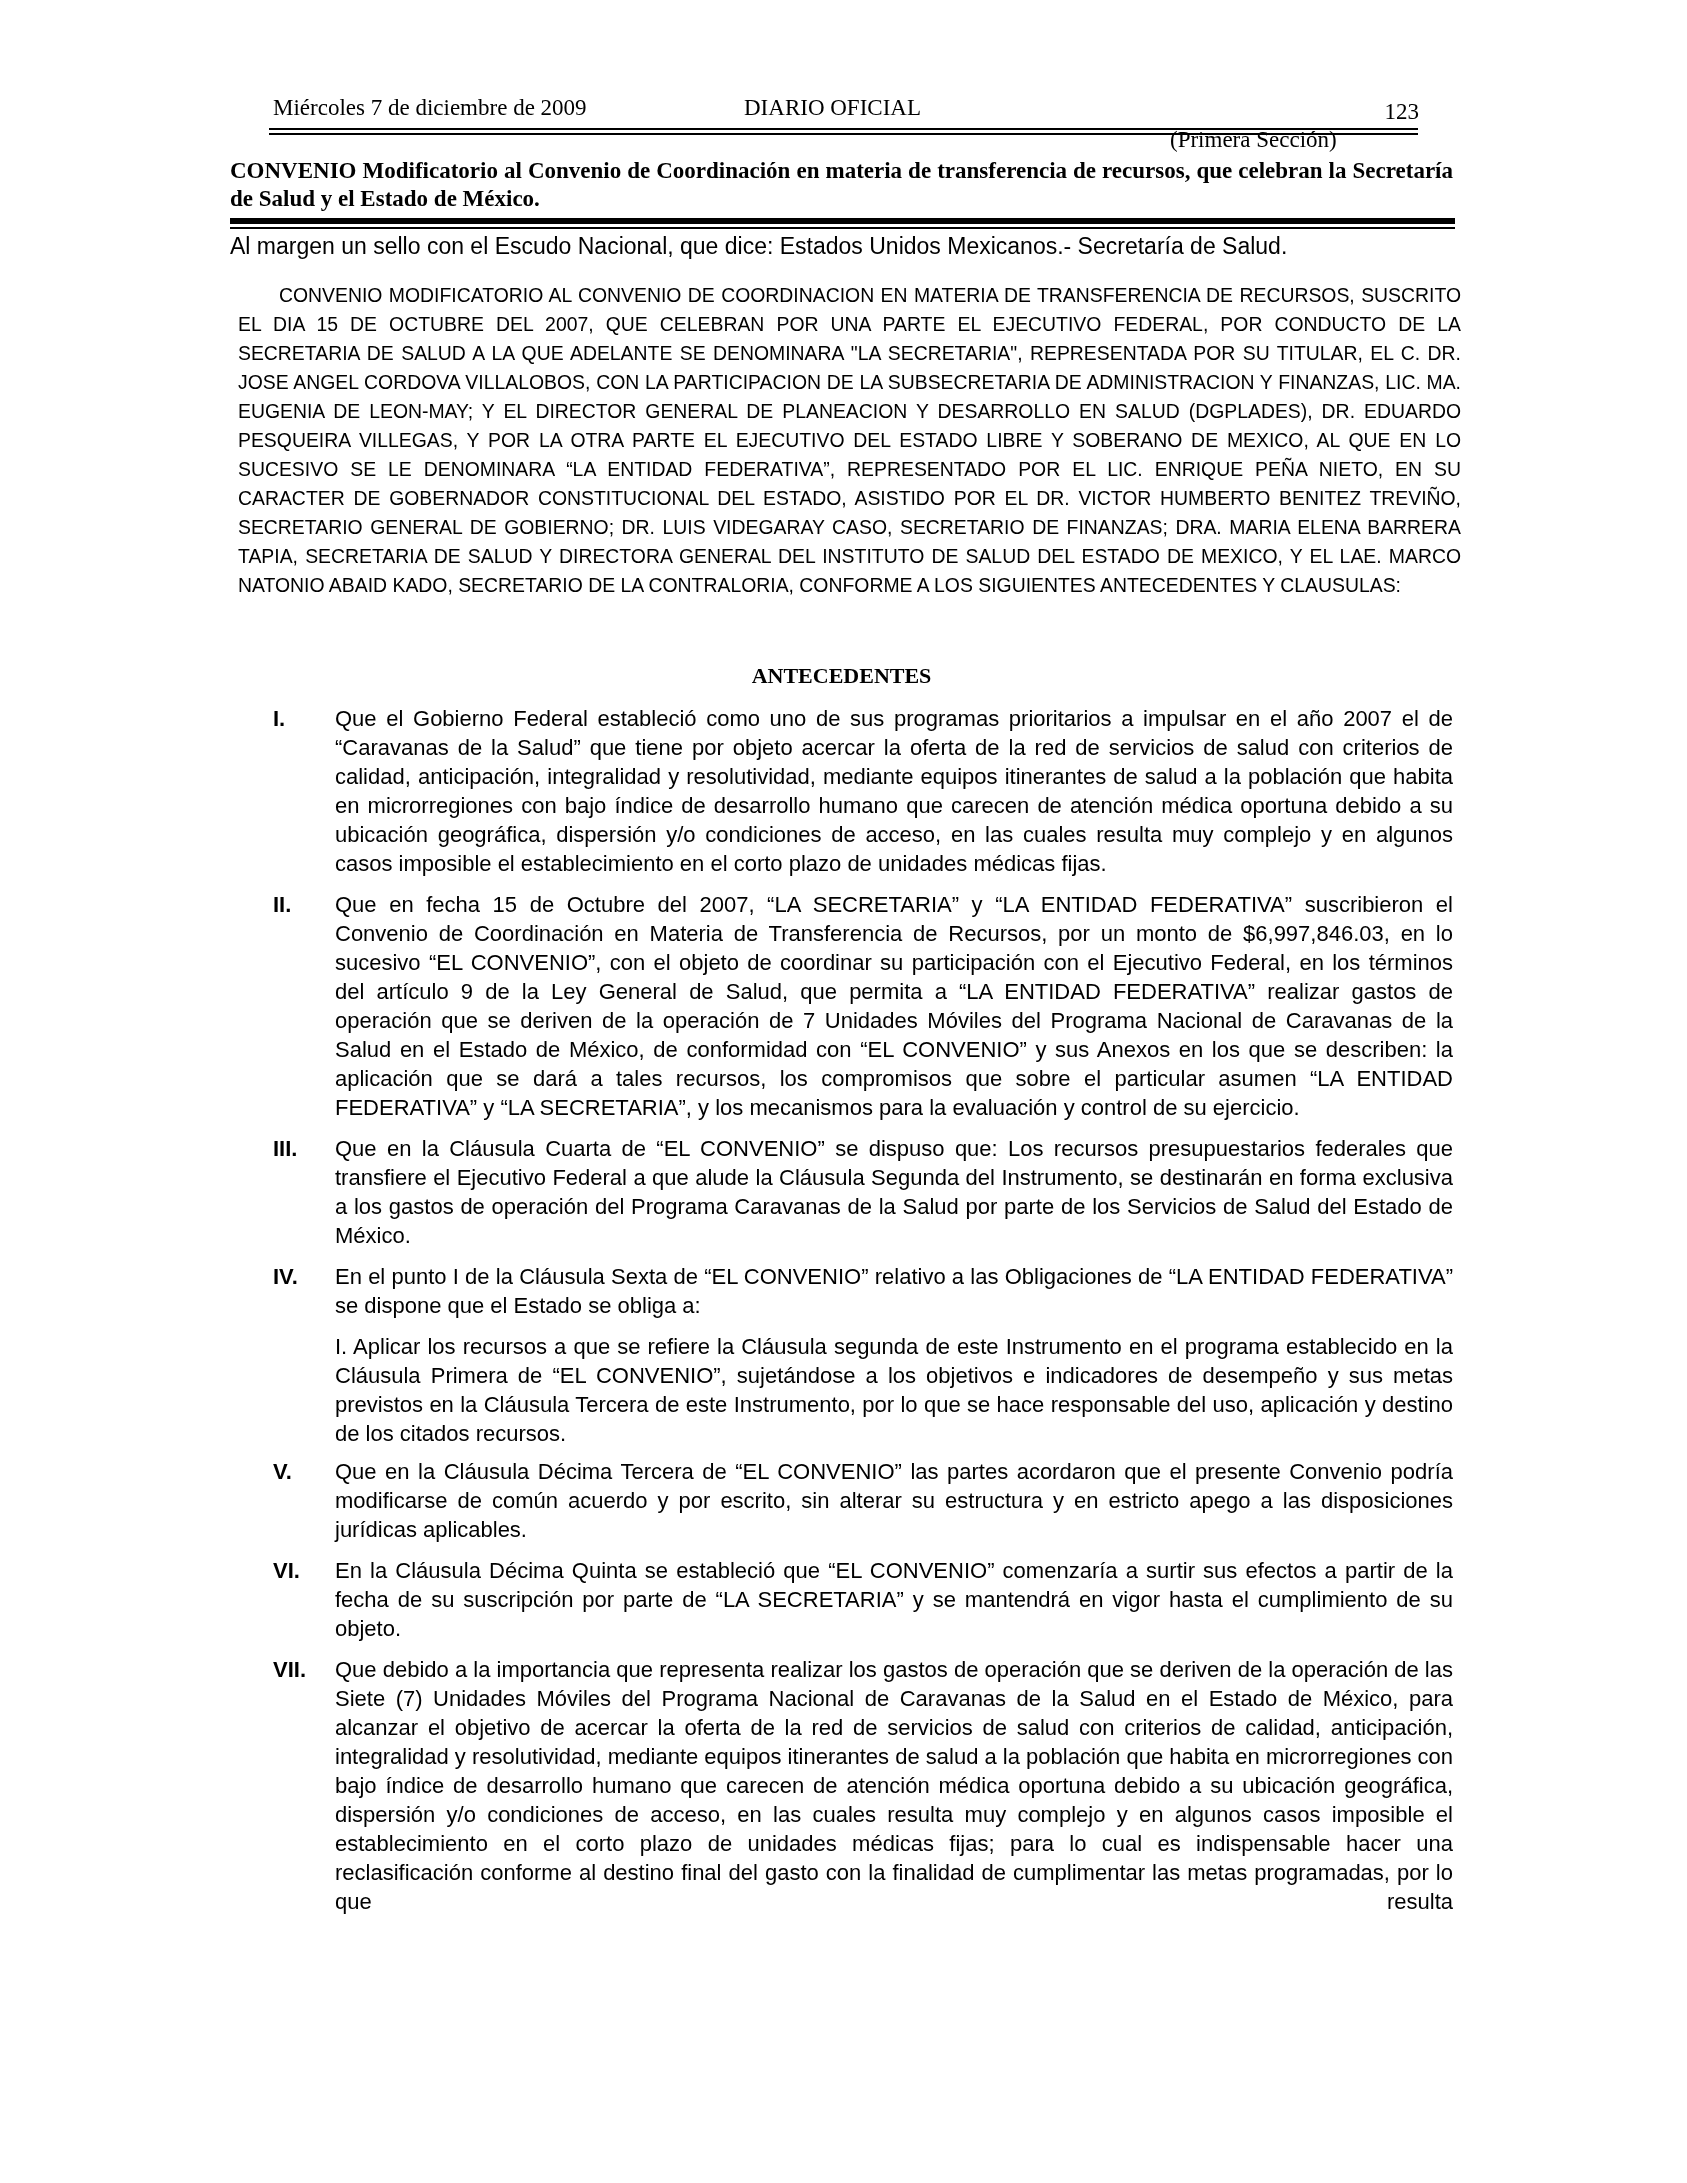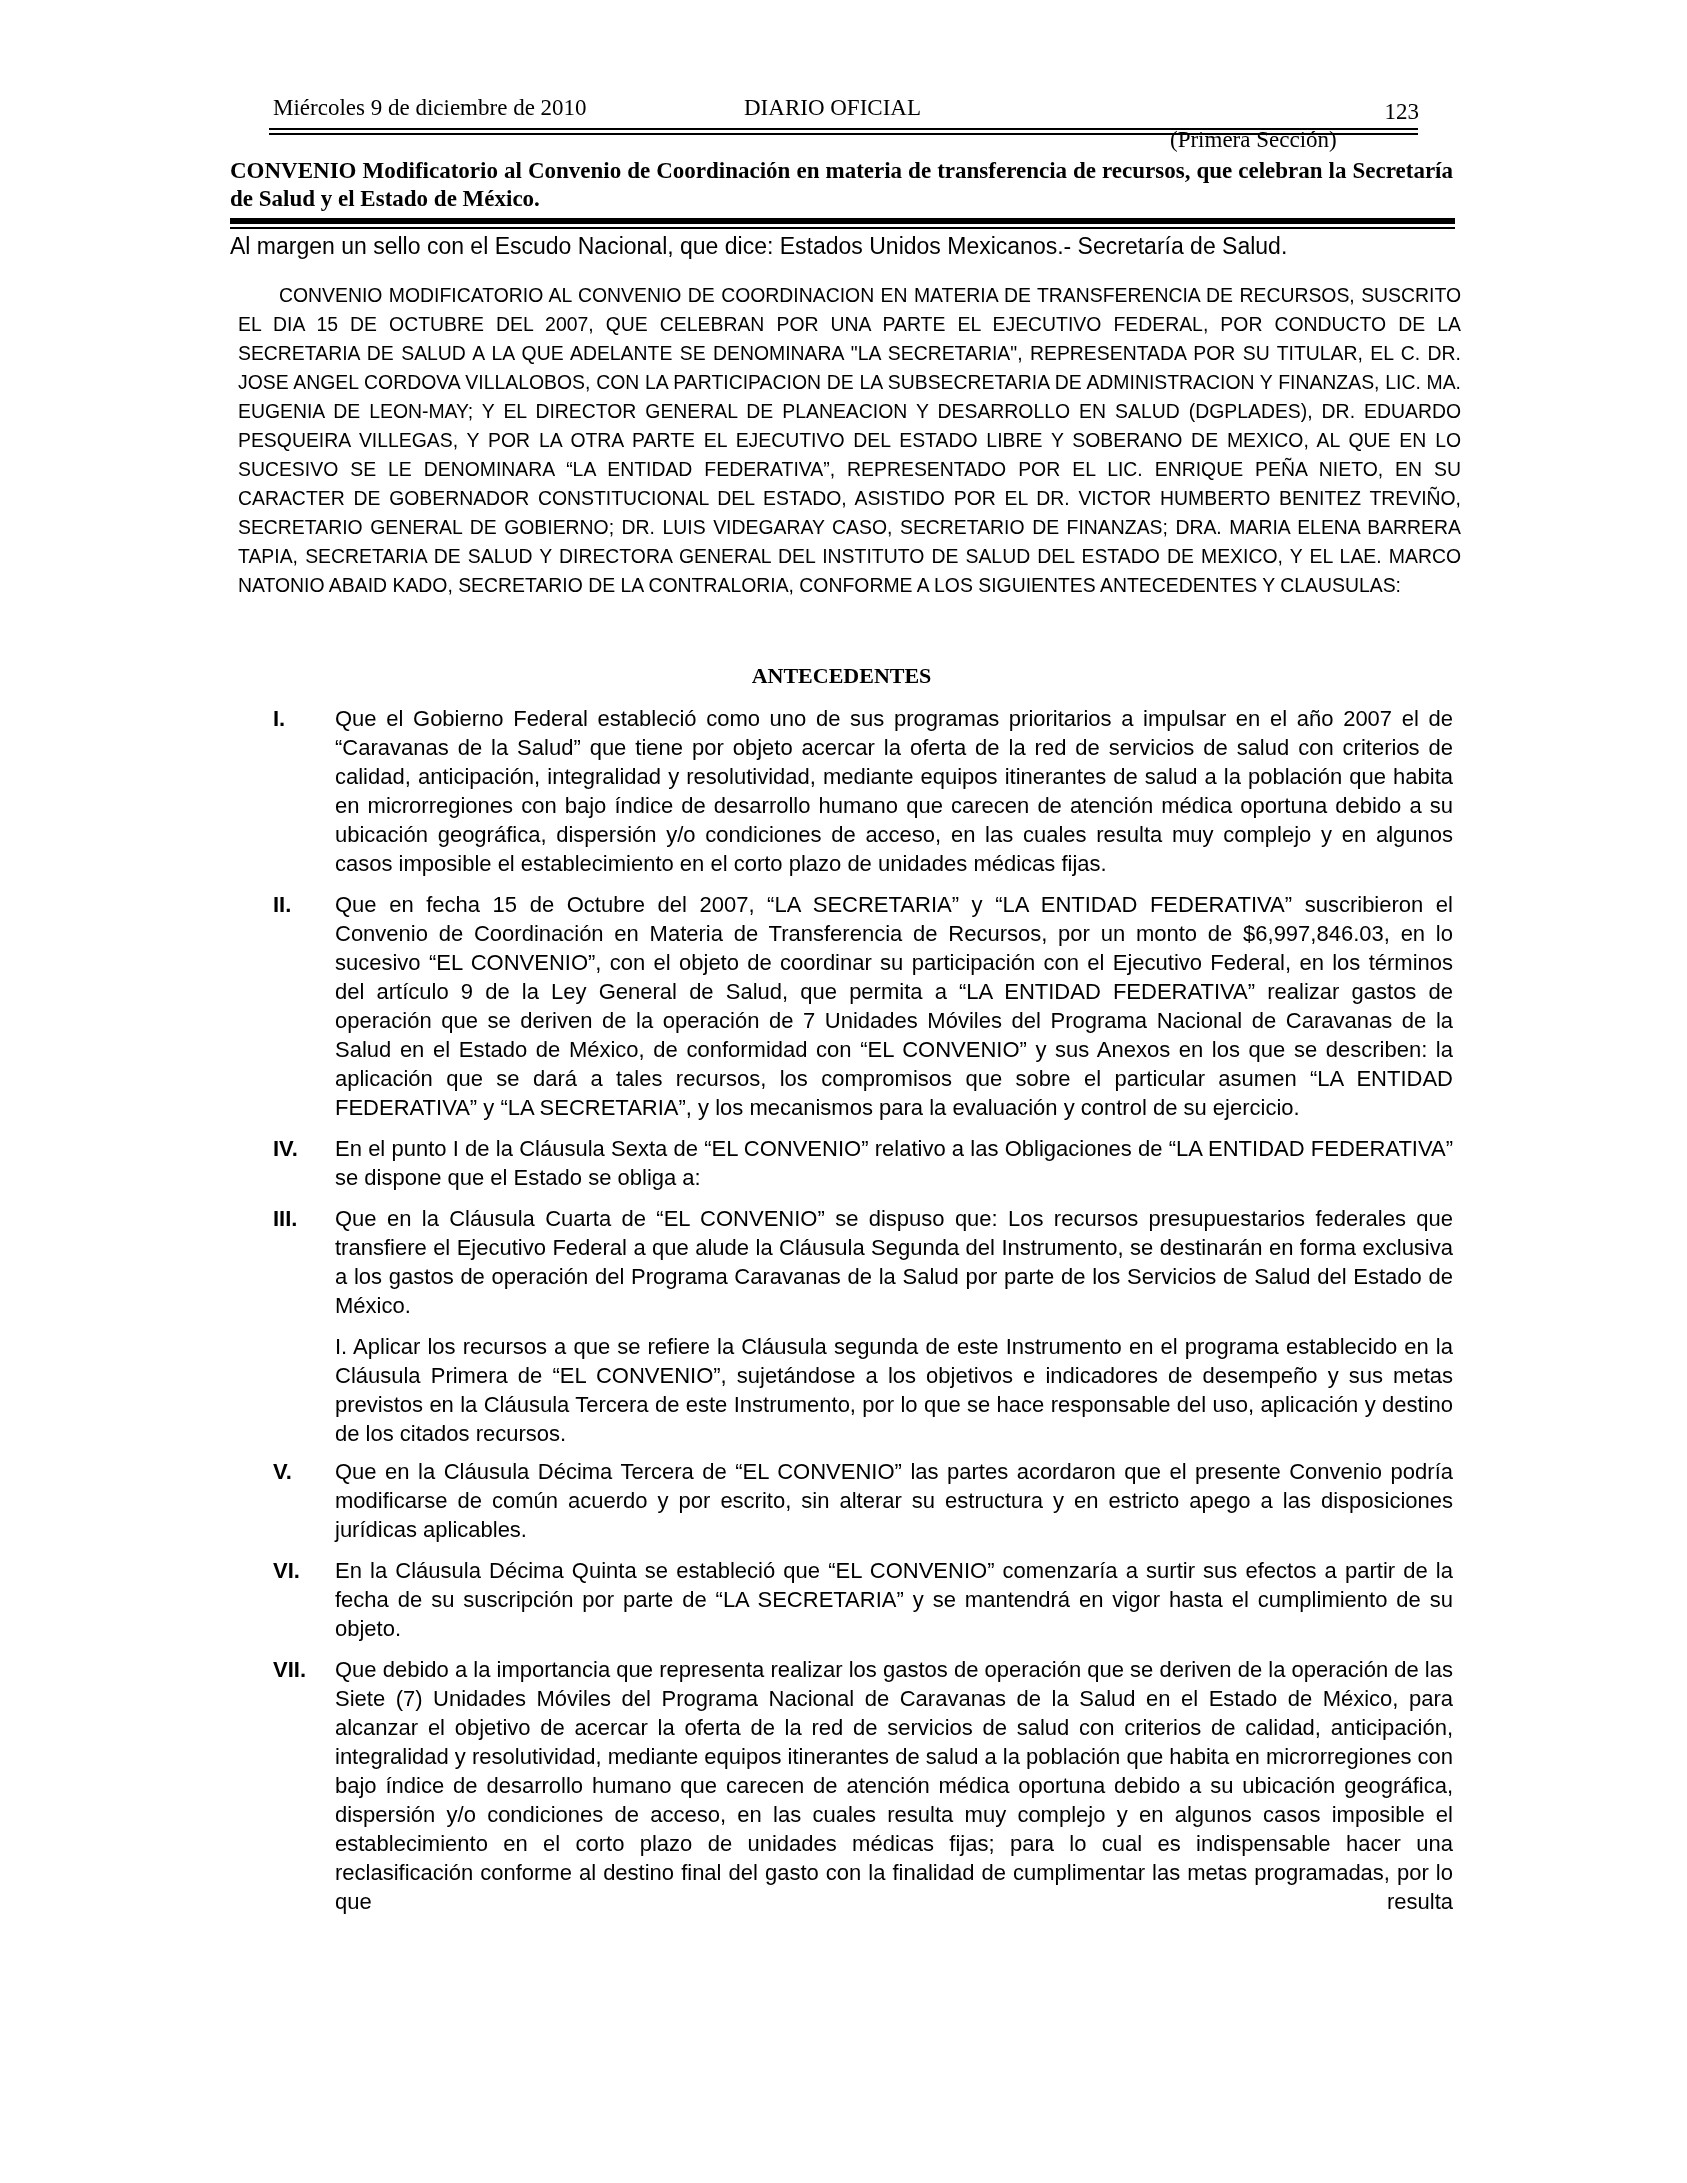--- a/index.html
+++ b/index.html
@@ -54,21 +54,21 @@
   .item .text { flex: 1 1 auto; text-align: justify; margin: 0; }
   .sub-item { margin-left: 62px; margin-bottom: 9px; text-align: justify; }
   .last .text { text-align-last: justify; }
 </style>
 </head>
 <body>
 
 <div class="page">
 
   <div class="running-header">
-    <span class="rh-date">Miércoles 9 de diciembre de 2010</span>
+    <span class="rh-date">Miércoles 7 de diciembre de 2009</span>
     <span class="rh-pub">DIARIO OFICIAL</span>
     <span class="rh-section">(Primera Sección)</span>
     <span class="rh-page">123</span>
   </div>
   <div class="header-rule"></div>
 
   <div class="doc-title">CONVENIO Modificatorio al Convenio de Coordinación en materia de transferencia de recursos, que celebran la Secretaría de Salud y el Estado de México.</div>
   <div class="title-rule"></div>
 
   <div class="seal-note">Al margen un sello con el Escudo Nacional, que dice: Estados Unidos Mexicanos.- Secretaría de Salud.</div>
@@ -80,26 +80,26 @@
   <div class="antecedentes">
     <div class="item">
       <span class="num">I.</span>
       <p class="text">Que el Gobierno Federal estableció como uno de sus programas prioritarios a impulsar en el año 2007 el de “Caravanas de la Salud” que tiene por objeto acercar la oferta de la red de servicios de salud con criterios de calidad, anticipación, integralidad y resolutividad, mediante equipos itinerantes de salud a la población que habita en microrregiones con bajo índice de desarrollo humano que carecen de atención médica oportuna debido a su ubicación geográfica, dispersión y/o condiciones de acceso, en las cuales resulta muy complejo y en algunos casos imposible el establecimiento en el corto plazo de unidades médicas fijas.</p>
     </div>
     <div class="item">
       <span class="num">II.</span>
       <p class="text">Que en fecha 15 de Octubre del 2007, “LA SECRETARIA” y “LA ENTIDAD FEDERATIVA” suscribieron el Convenio de Coordinación en Materia de Transferencia de Recursos, por un monto de $6,997,846.03, en lo sucesivo “EL CONVENIO”, con el objeto de coordinar su participación con el Ejecutivo Federal, en los términos del artículo 9 de la Ley General de Salud, que permita a “LA ENTIDAD FEDERATIVA” realizar gastos de operación que se deriven de la operación de 7 Unidades Móviles del Programa Nacional de Caravanas de la Salud en el Estado de México, de conformidad con “EL CONVENIO” y sus Anexos en los que se describen: la aplicación que se dará a tales recursos, los compromisos que sobre el particular asumen “LA ENTIDAD FEDERATIVA” y “LA SECRETARIA”, y los mecanismos para la evaluación y control de su ejercicio.</p>
     </div>
     <div class="item">
+      <span class="num">III.</span>
+      <p class="text">Que en la Cláusula Cuarta de “EL CONVENIO” se dispuso que: Los recursos presupuestarios federales que transfiere el Ejecutivo Federal a que alude la Cláusula Segunda del Instrumento, se destinarán en forma exclusiva a los gastos de operación del Programa Caravanas de la Salud por parte de los Servicios de Salud del Estado de México.</p>
+    </div>
+    <div class="item">
       <span class="num">IV.</span>
       <p class="text">En el punto I de la Cláusula Sexta de “EL CONVENIO” relativo a las Obligaciones de “LA ENTIDAD FEDERATIVA” se dispone que el Estado se obliga a:</p>
-    </div>
-    <div class="item">
-      <span class="num">III.</span>
-      <p class="text">Que en la Cláusula Cuarta de “EL CONVENIO” se dispuso que: Los recursos presupuestarios federales que transfiere el Ejecutivo Federal a que alude la Cláusula Segunda del Instrumento, se destinarán en forma exclusiva a los gastos de operación del Programa Caravanas de la Salud por parte de los Servicios de Salud del Estado de México.</p>
     </div>
     <div class="sub-item">I. Aplicar los recursos a que se refiere la Cláusula segunda de este Instrumento en el programa establecido en la Cláusula Primera de “EL CONVENIO”, sujetándose a los objetivos e indicadores de desempeño y sus metas previstos en la Cláusula Tercera de este Instrumento, por lo que se hace responsable del uso, aplicación y destino de los citados recursos.</div>
     <div class="item">
       <span class="num">V.</span>
       <p class="text">Que en la Cláusula Décima Tercera de “EL CONVENIO” las partes acordaron que el presente Convenio podría modificarse de común acuerdo y por escrito, sin alterar su estructura y en estricto apego a las disposiciones jurídicas aplicables.</p>
     </div>
     <div class="item">
       <span class="num">VI.</span>
       <p class="text">En la Cláusula Décima Quinta se estableció que “EL CONVENIO” comenzaría a surtir sus efectos a partir de la fecha de su suscripción por parte de “LA SECRETARIA” y se mantendrá en vigor hasta el cumplimiento de su objeto.</p>
     </div>

